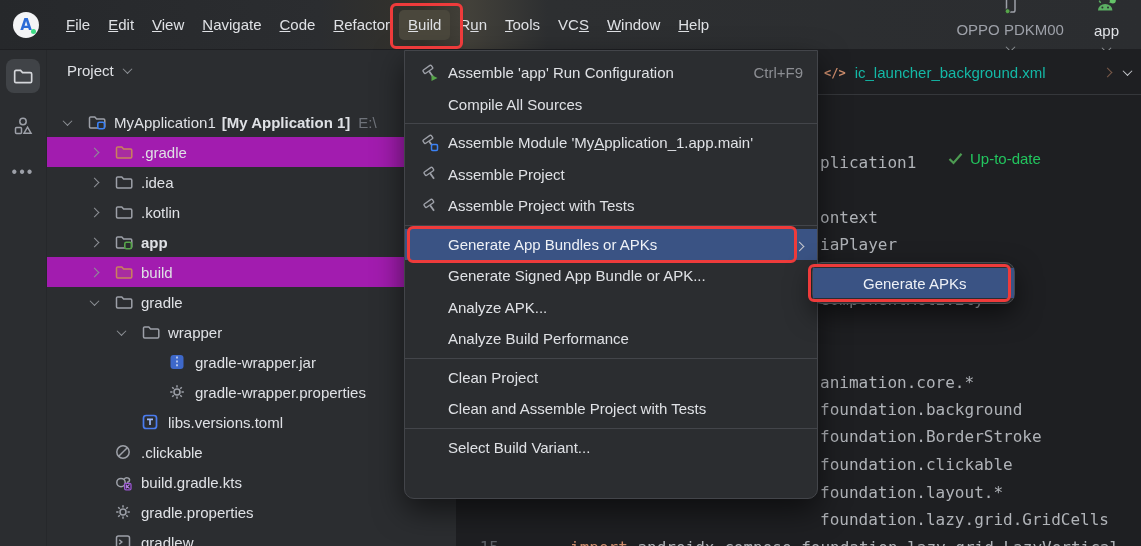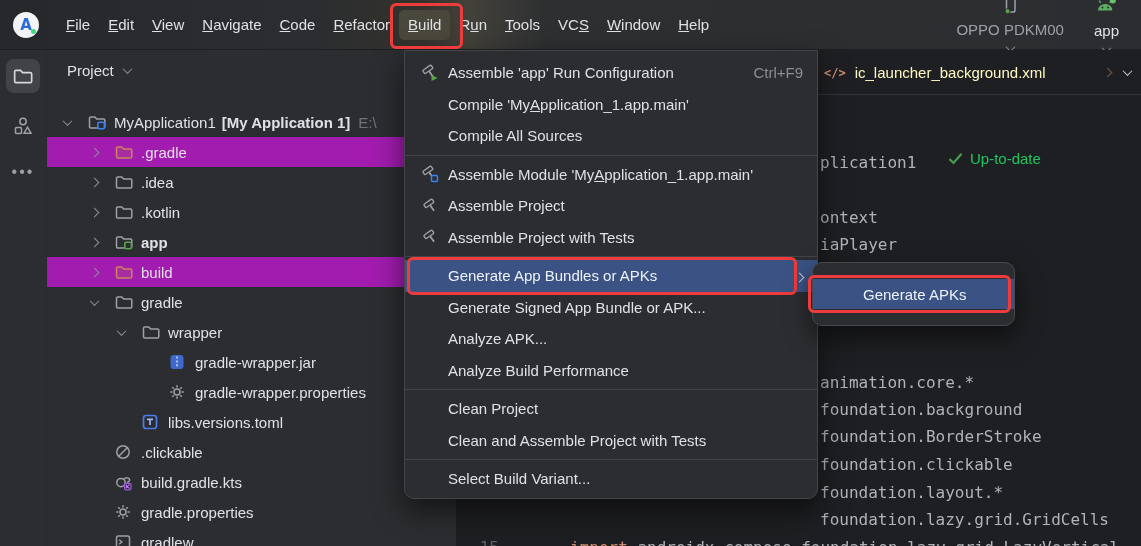--- a/index.html
+++ b/index.html
@@ -56,21 +56,21 @@
   .tlabel { color:#dfe1e5;text-align:right; }
   .tlabel.bold { font-weight:bold; }
   .tsuffix { font-weight:bold; margin-left:6px; }
   .tpath { color:#6f737a; margin-left:8px; }
 
   
   .editor { position:absolute; left:456px; top:50px; width:685px; height:496px; background:#1e1f22; }
   .tabbar { position:absolute; left:0; top:0; right:0; height:45px; border-bottom:1px solid #35373b; }
   .tab { position:absolute; left:368px; top:0; height:45px; display:flex; align-items:center; gap:9px; }
   .xmlglyph { font-family:"DejaVu Sans Mono",monospace; font-size:12px; font-weight:bold; color:#cf8e6d; }
-  .tabname { color:#fef9c3; }
+  .tabname { color:#14b8a6; }
   .tab-tools { position:absolute; top:0; height:45px; left:648px; display:flex; align-items:center; gap:13px; }
   .chev.dim { border-color:#7a5a49; }
   .chev.lite { border-color:#c7c9ce; }
 
   .code { position:absolute; left:0; top:45px; right:0; bottom:0; font-family:"DejaVu Sans Mono",monospace; font-size:16px; }
   .frag { position:absolute; left:364px; line-height:26px; color:#b0b3b8; white-space:pre; }
   .gut { position:absolute; left:0; width:43px; text-align:right; color:#5c6066; line-height:26px; }
   .cline { position:absolute; left:114px; line-height:26px; color:#b0b3b8; white-space:pre; }
   .kw { color:#cf8e6d; }
   .uptodate { position:absolute; left:492px; top:55px; display:flex; align-items:center; gap:7px;
@@ -89,21 +89,21 @@
   .mi.sel { background:#3a5384; color:#eef1f6; }
   .mi .subarrow { margin-left:auto; }
   .mi .subarrow .chev { border-color:#c7c9ce; }
   .msep { height:1px; background:#43454a; margin:3px 0; }
   .mi .ann { left:2px; right:20px; top:-3px; bottom:-3px; }
 
   
   .submenu {
     position:absolute; left:812px; top:262px; width:203px; z-index:40;
     background:#2b2d30; border:1px solid #46484d; border-radius:10px;
-    box-shadow:0 10px 26px rgba(0,0,0,.55); padding:16px 0;
+    box-shadow:0 10px 26px rgba(0,0,0,.55); padding:5px 0;
   }
   .smi { height:30px; display:flex; align-items:center; padding-left:50px; position:relative; }
   .smi.sel { background:#3a5384; color:#eef1f6; }
   .smi .ann { left:-5px; right:3px; top:-4px; bottom:-4px; }
 
   svg { display:block; }
 </style>
 </head>
 <body>
 
@@ -410,24 +410,20 @@
               <rect x="3" y="3" width="10" height="4" rx="1" fill="none" stroke="#9da0a8" stroke-width="1.4"></rect>
               <path d="M8 7.2V14" stroke="#9da0a8" stroke-width="1.8"></path>
             </g>
             <path d="M10.5 11l6 3-6 3z" fill="#57a64a"></path>
           </svg>
       </span>
       <span class="lbl">Assemble 'app' Run Configuration</span>
       <span class="sc">Ctrl+F9</span>
     </div>
 
-    <div class="mi">
-      <span class="ic"></span>
-      <span class="lbl">Compile 'My<u>A</u>pplication_1.app.main'</span>
-    </div>
 
     <div class="mi">
       <span class="ic"></span>
       <span class="lbl">Compile All Sources</span>
     </div>
 
     <div class="msep"></div>
 
     <div class="mi">
       <span class="ic">

